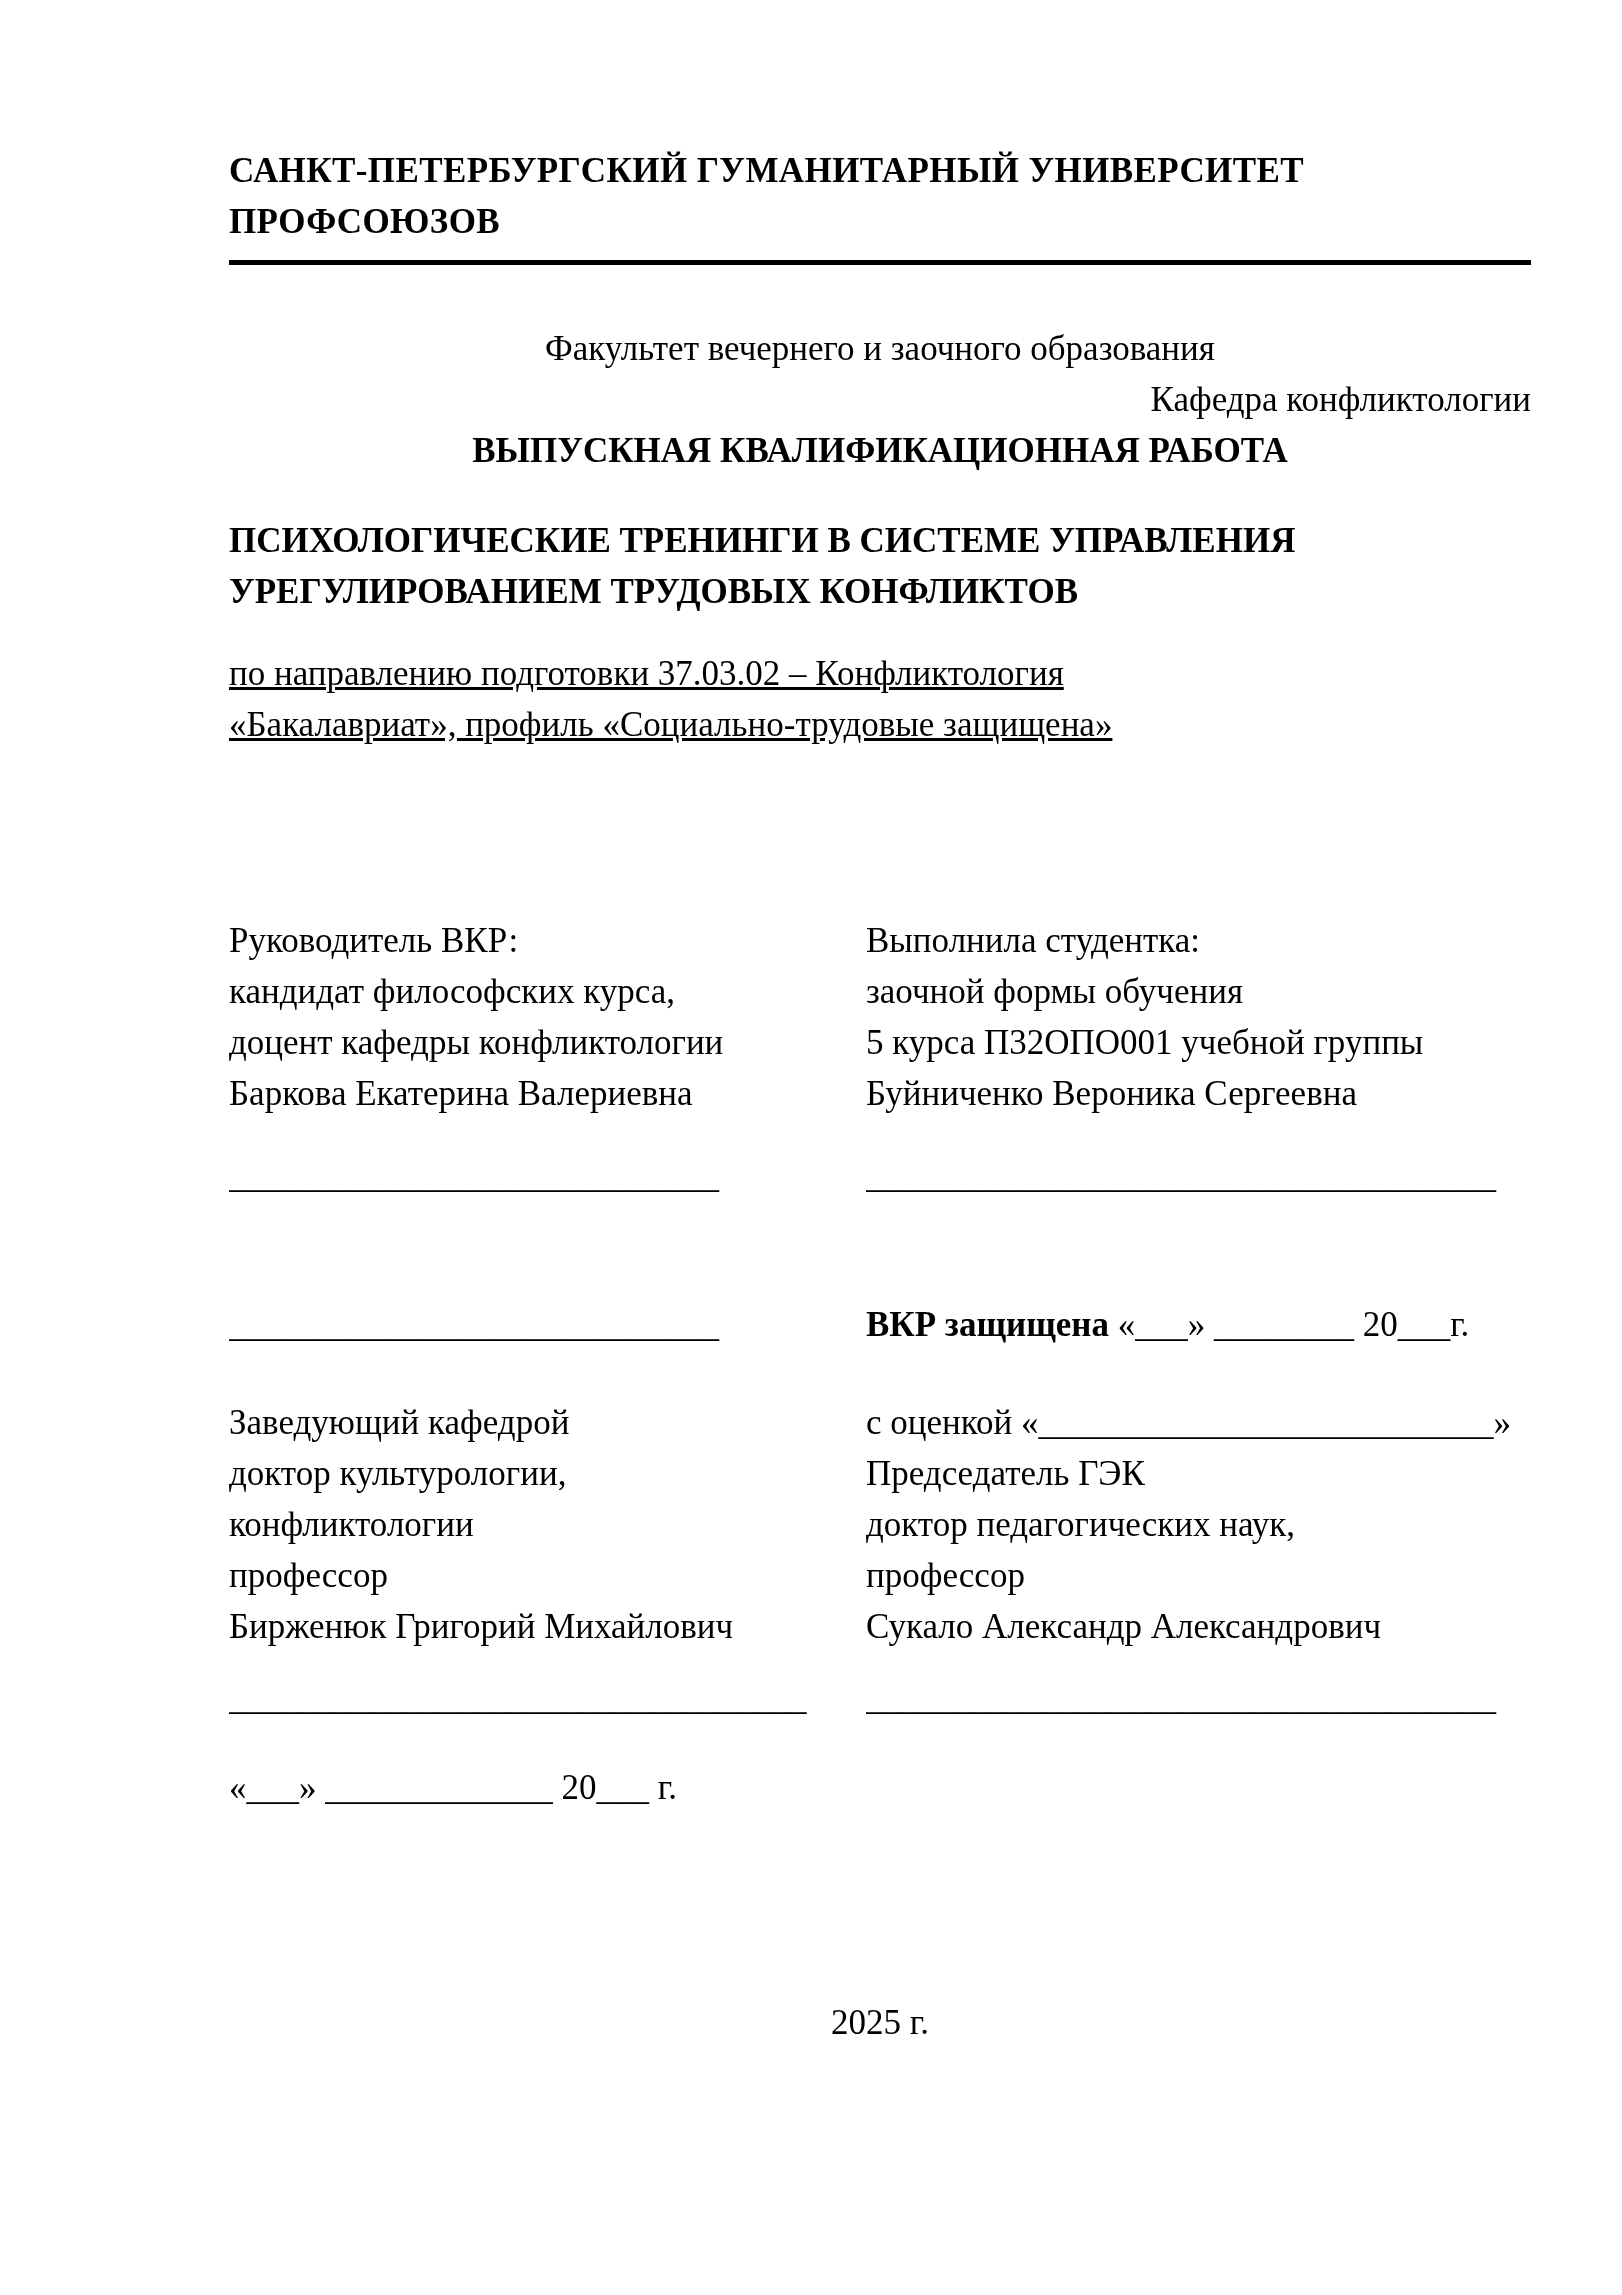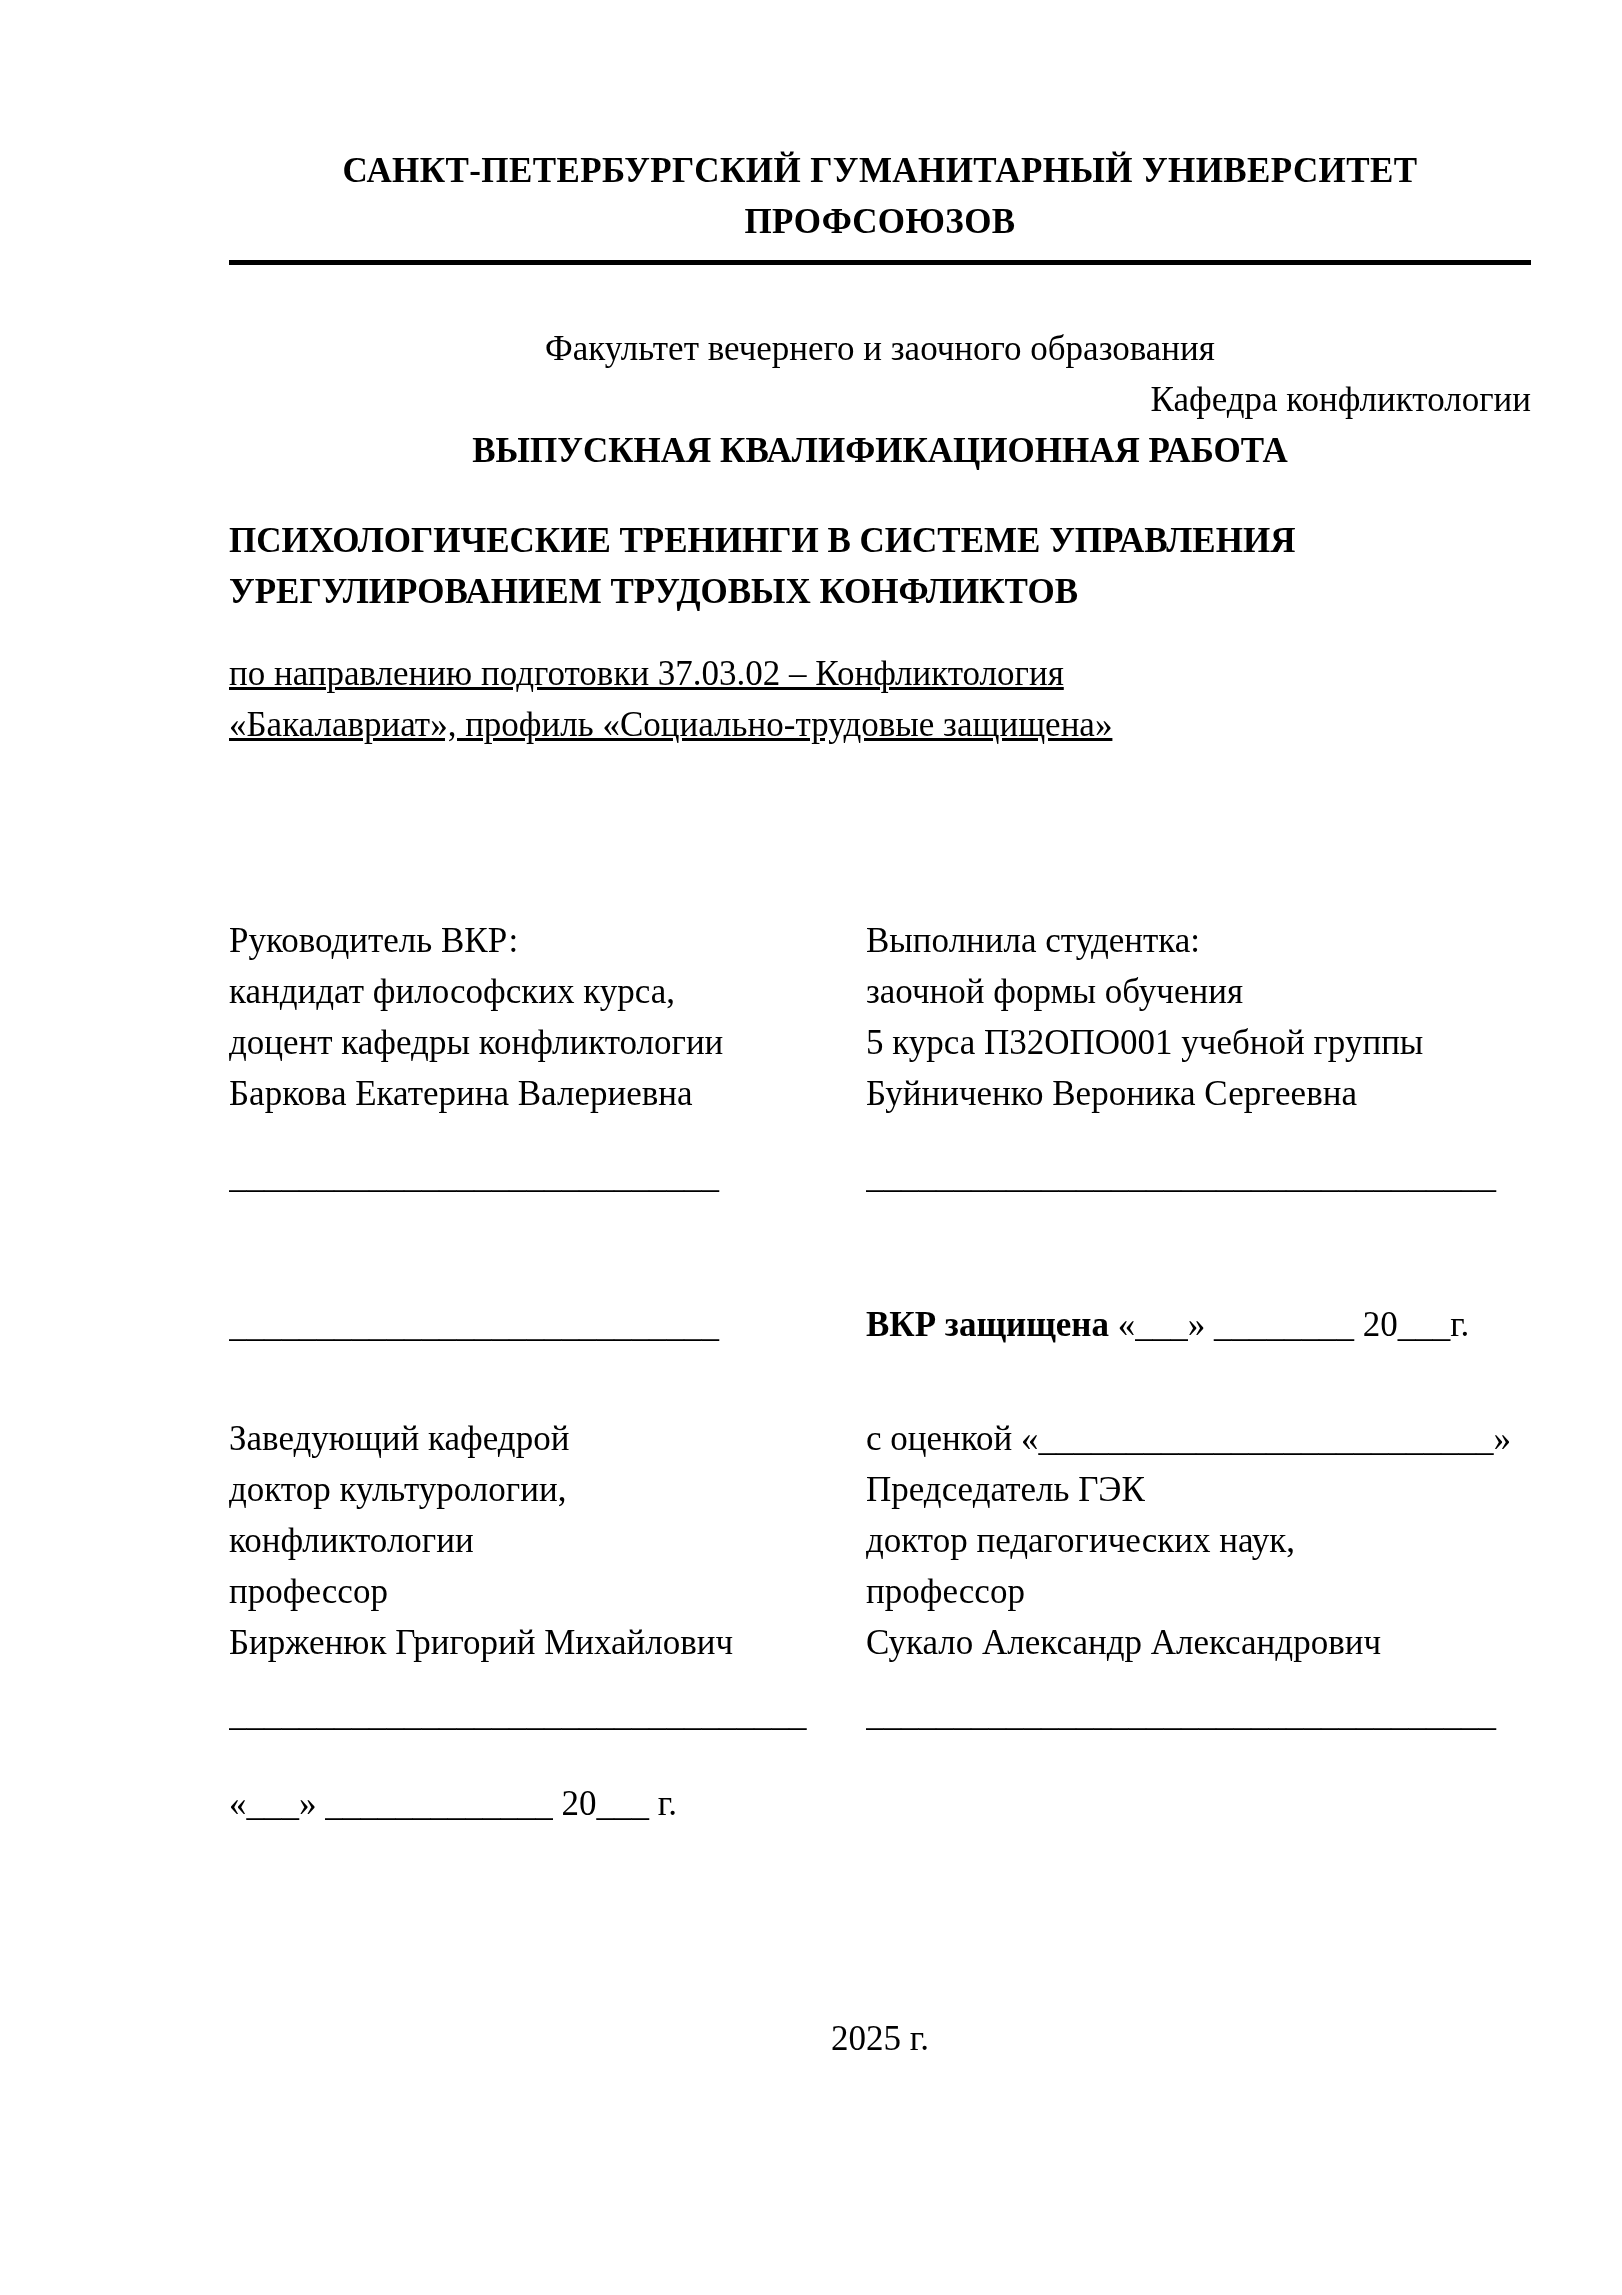--- a/index.html
+++ b/index.html
@@ -11,37 +11,37 @@
     box-sizing: border-box;
     padding: 145px 92px 0 229px;
     font-family: "Liberation Serif", "DejaVu Serif", serif;
     font-size: 35px;
     line-height: 51px;
     color: #000000;
     overflow: hidden;
   }
   .university {
     font-weight: bold;
-    text-align: center;
+    text-align: left;
     border-bottom: 5.5px solid #000000;
     padding-bottom: 12.6px;
     letter-spacing: 0.4px;
   }
   .faculty { text-align: center; margin-top: 58px; }
   .department { text-align: right; }
   .work-type { font-weight: bold; text-align: center; }
   .thesis-title { font-weight: bold; text-align: left; margin-top: 39px; }
   .program { text-align: left; margin-top: 31px; text-decoration: underline; }
   .cols { display: flex; align-items: flex-start; }
   .col-left { flex: 0 0 637px; min-width: 0; }
   .col-right { flex: 1 1 auto; min-width: 0; }
   .people-row-1 { margin-top: 165px; }
   .sig-row-1 { margin-top: 31px; }
   .sig-row-2 { margin-top: 98px; }
-  .people-row-2 { margin-top: 63px; }
+  .people-row-2 { margin-top: 47px; }
   .sig-row-3 { margin-top: 20px; }
   .date-line { margin-top: 39px; }
   .footer { text-align: center; margin-top: 184px; }
   .bold { font-weight: bold; }
   .sig { white-space: nowrap; overflow: hidden; }
 </style>
 </head>
 <body>
 
 <div class="page">

